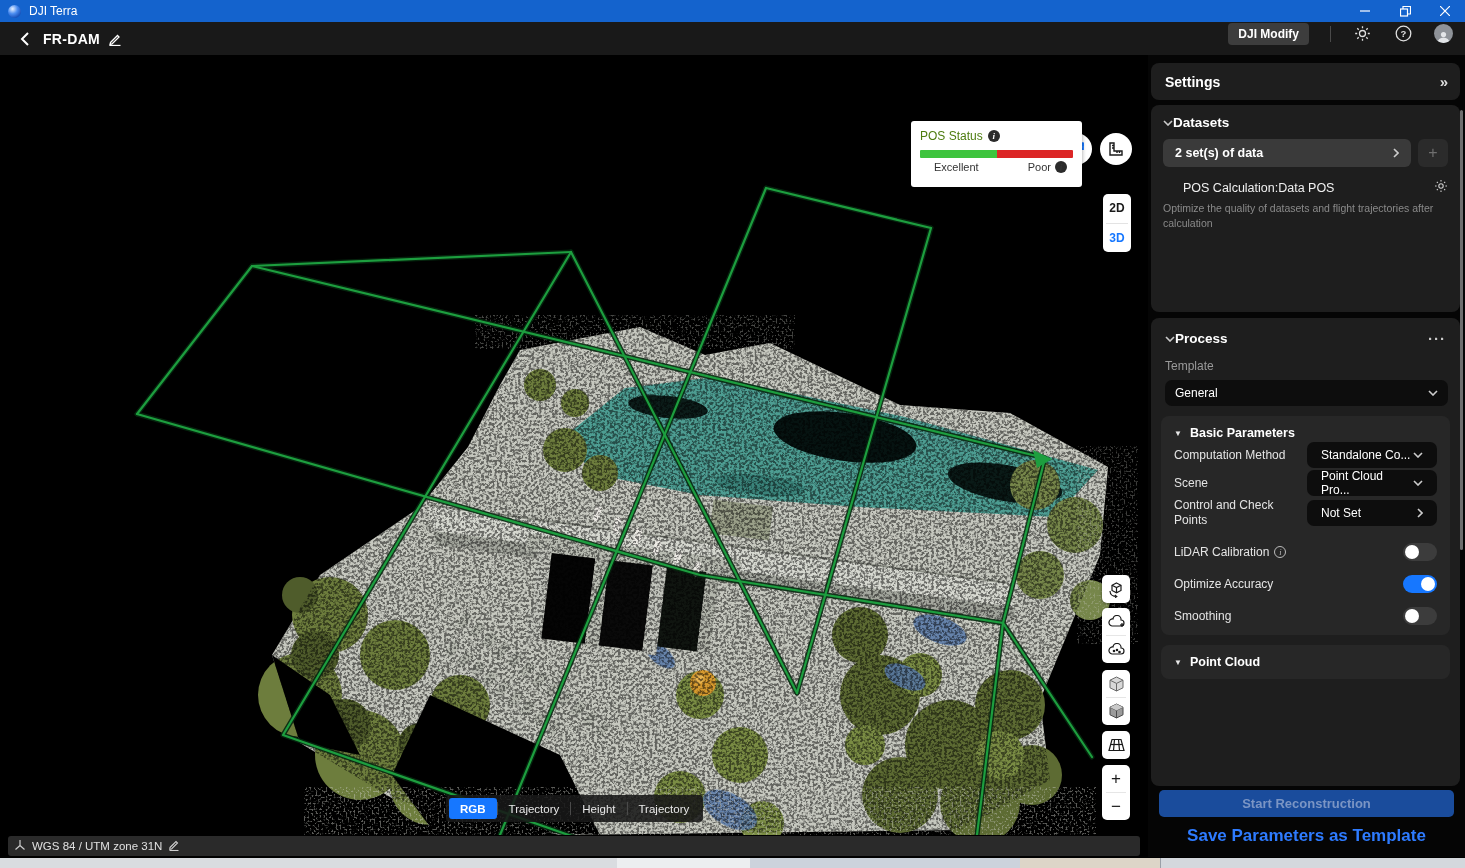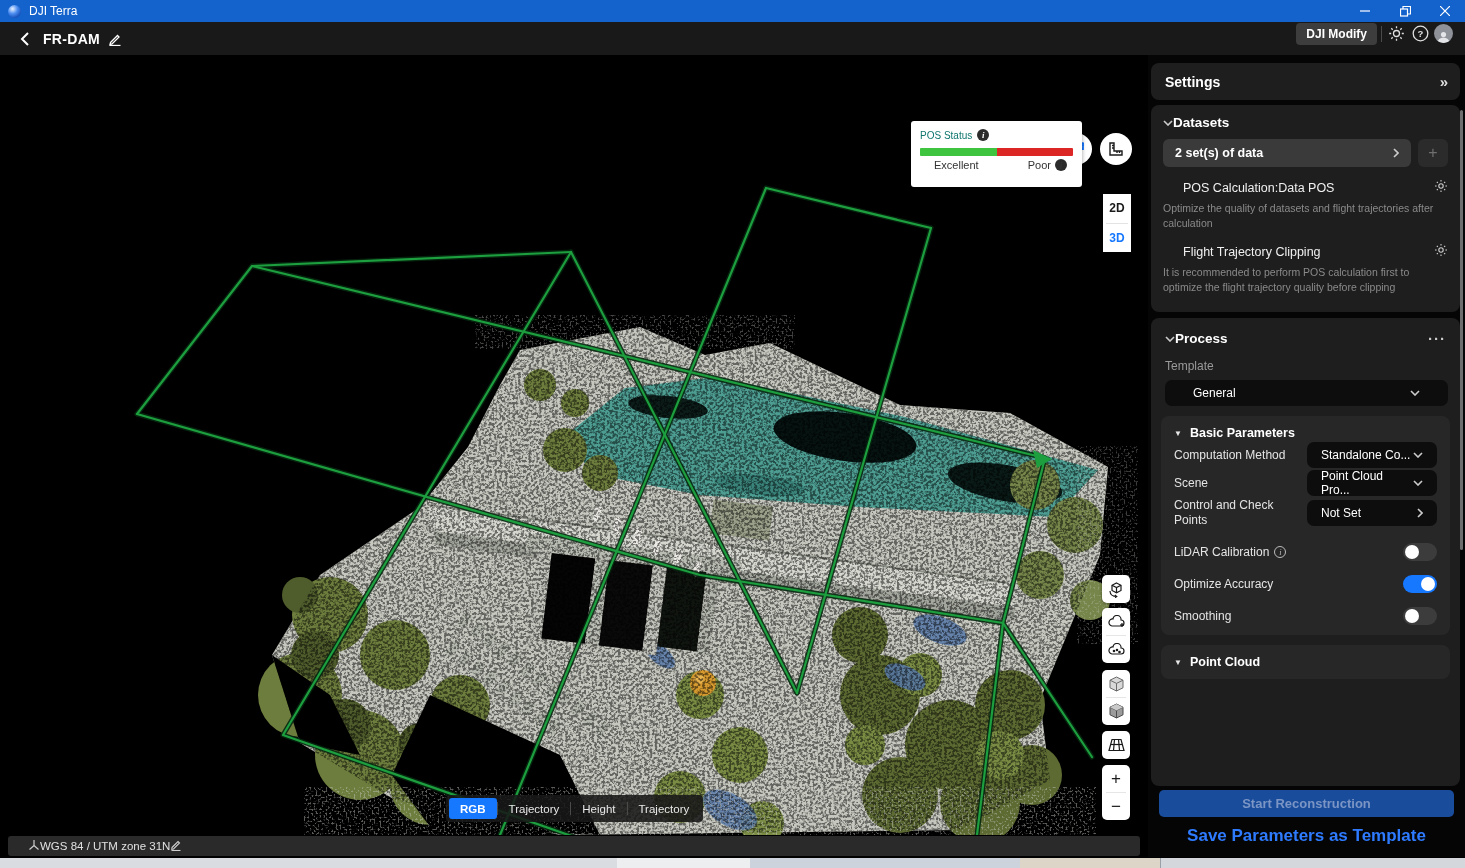--- a/index.html
+++ b/index.html
@@ -15,65 +15,65 @@
   .win-controls { position:absolute; right:0; top:0; height:22px; display:flex; }
   .win-btn { width:40px; height:22px; display:flex; align-items:center; justify-content:center; cursor:default; }
   .win-btn svg { stroke:#fff; stroke-width:1.2; fill:none; }
 
   
   .toolbar { position:absolute; left:0; top:22px; width:1465px; height:33px; background:#191919; display:flex; align-items:center; }
   .back-btn { margin-left:14px; width:20px; height:20px; display:flex; align-items:center; justify-content:center; }
   .back-btn svg { stroke:#fff; stroke-width:2; fill:none; }
   .project-name { color:#fff; font-size:14px; font-weight:bold; margin-left:9px; letter-spacing:.3px; }
   .edit-pencil { margin-left:8px; display:flex; }
-  .toolbar-right { position:absolute; right:12px; top:0; height:23px; display:flex; align-items:center; gap:4px; }
+  .toolbar-right { position:absolute; right:12px; top:0; height:23px; display:flex; align-items:center; gap:21px; }
   .modify-btn { background:#3d3d3d; color:#fff; font-size:12px; font-weight:bold; border:none; border-radius:4px; padding:4px 10px; font-family:inherit; }
   .tb-divider { width:1px; height:16px; background:#4a4a4a; }
   .icon-btn { display:flex; align-items:center; justify-content:center; width:20px; height:20px; }
   .avatar { width:19px; height:19px; border-radius:50%; background:#8f9399; display:flex; align-items:flex-end; justify-content:center; overflow:hidden; }
 
   
   .viewport { position:absolute; left:0; top:55px; width:1148px; height:780px; background:#000; overflow:hidden; }
   .viewport svg.scene { position:absolute; left:0; top:0; }
 
   
   .circle-btn { position:absolute; width:32px; height:32px; border-radius:50%; background:#fff; display:flex; align-items:center; justify-content:center; box-shadow:0 1px 3px rgba(0,0,0,.5); }
   .circle-btn.dark { background:#565656; }
 
   
   .pos-card { position:absolute; left:911px; top:66px; width:171px; height:66px; background:#fff; border-radius:3px; box-shadow:0 1px 4px rgba(0,0,0,.4); padding:8px 9px 0 9px; }
   .pos-title-row { display:flex; align-items:center; gap:5px; }
-  .pos-title { font-size:10px; color:#0f766e; }
+  .pos-title { font-size:12px; color:#4d7c0f; }
   .info-dot { width:12px; height:12px; border-radius:50%; background:#2b2b2b; color:#fff; font-size:9px; font-weight:bold; display:inline-flex; align-items:center; justify-content:center; font-family:"Liberation Serif", serif; font-style:italic; }
   .pos-bar { display:flex; height:8px; margin-top:7px; border-radius:1px; overflow:hidden; }
   .pos-bar .g { width:50%; }
   .pos-bar .r { width:50%; }
   .pos-labels { display:flex; justify-content:space-between; margin-top:3px; padding:0 6px 0 14px; }
   .pos-labels span { font-size:11px; color:#333; display:flex; align-items:center; gap:4px; }
 
   
-  .dim-toggle { position:absolute; left:1103px; top:139px; width:28px; height:58px; background:#fff; border-radius:0; box-shadow:0 1px 3px rgba(0,0,0,.4); display:flex; flex-direction:column; }
+  .dim-toggle { position:absolute; left:1103px; top:139px; width:28px; height:58px; background:#fff; border-radius:5px; box-shadow:0 1px 3px rgba(0,0,0,.4); display:flex; flex-direction:column; }
   .dim-toggle .opt { flex:1; display:flex; align-items:center; justify-content:center; font-size:12px; font-weight:bold; color:#1a1a1a; }
   .dim-toggle .opt.active { color:#1677ff; }
   .dim-toggle .sep { height:1px; background:#e3e3e3; margin:0 3px; }
 
   
   .side-tool { position:absolute; left:1102px; width:28px; background:#fff; border-radius:5px; box-shadow:0 1px 3px rgba(0,0,0,.4); display:flex; flex-direction:column; }
   .side-tool .cell { height:28px; display:flex; align-items:center; justify-content:center; }
   .side-tool .csep { height:1px; background:#e6e6e6; margin:0 4px; }
   .zoomglyph { font-size:17px; color:#1a1a1a; line-height:1; font-weight:normal; }
 
   
   .tabbar { position:absolute; left:446px; top:740px; height:27px; background:rgba(24,24,24,.88); border-radius:4px; display:flex; align-items:center; padding:0 3px; }
   .tabbar .tab { color:#e8e8e8; font-size:11.5px; padding:0 11px; height:21px; display:flex; align-items:center; border-radius:3px; }
   .tabbar .tab.active { background:#1677ff; color:#fff; font-weight:bold; }
   .tabbar .tsep { width:1px; height:13px; background:#4a4a4a; }
 
   
-  .statusbar { position:absolute; left:8px; top:836px; width:1132px; height:20px; background:#2a2a2a; border-radius:3px; display:flex; align-items:center; padding-left:20px; }
+  .statusbar { position:absolute; left:8px; top:836px; width:1132px; height:20px; background:#2a2a2a; border-radius:3px; display:flex; align-items:center; padding-left:6px; gap:6px; }
   .statusbar .coord-text { color:#e0e0e0; font-size:11.5px; }
 
   
   .taskbar { position:absolute; left:0; top:858px; width:1465px; height:10px; background:#d7dade; display:flex; }
   .taskbar .seg { height:100%; }
 
   
   .panel { position:absolute; left:1148px; top:55px; width:317px; height:802px; background:#050505; }
   .card { position:absolute; left:3px; width:309px; background:#1e1e1e; border-radius:8px; }
   .card.settings-card { top:8px; height:37px; display:flex; align-items:center; justify-content:space-between; padding:0 14px; }
@@ -91,21 +91,21 @@
   .set-btn { flex:1; height:28px; background:#3a3a3a; border-radius:6px; display:flex; align-items:center; padding:0 12px; }
   .set-btn span { color:#fff; font-size:12.5px; font-weight:bold; }
   .plus-btn { width:30px; height:28px; background:#2b2b2b; border-radius:6px; color:#6f6f6f; font-size:16px; display:flex; align-items:center; justify-content:center; }
 
   .ds-item { margin-top:12px; }
   .ds-item-head { display:flex; align-items:center; justify-content:space-between;margin-left:20px; }
   .ds-item-title { color:#f0f0f0; font-size:12.5px; }
   .ds-desc { color:#8a8a8a; font-size:10.5px; line-height:15px; margin-top:4px; width:280px; }
 
   .field-label { color:#9a9a9a; font-size:12px; margin-top:12px; }
-  .dropdown { height:26px; background:#0d0d0d; border-radius:7px; display:flex; align-items:center; padding:0 28px; }
+  .dropdown { height:26px; background:#0d0d0d; border-radius:7px; display:flex; align-items:center; padding:0 10px; }
   .dropdown span { color:#fff; font-size:12px; }
   .dropdown.full { margin-top:7px; }
 
   .subcard { background:#272727; border-radius:8px; padding:10px 13px; margin-top:10px; }
   .subhead { display:flex; align-items:center; gap:8px; }
   .tri { color:#e8e8e8; font-size:8px; }
   .subtitle { color:#fff; font-size:12.5px; font-weight:bold; }
   .param-row { display:flex; align-items:center; margin-top:2px; }
   .param-label { color:#e4e4e4; font-size:12px; line-height:15px; }
   .param-ctrl { margin-left:auto; width:130px; }
@@ -545,32 +545,20 @@
           <span class="ds-item-title">POS Calculation:Data POS</span>
           <span>
             <svg width="14" height="14" viewBox="0 0 14 14" fill="none" stroke="#cfcfcf" stroke-width="1.1">
                 <circle cx="7" cy="7" r="2.2"></circle>
                 <path d="M7 1 v1.6 M7 11.4 v1.6 M1 7 h1.6 M11.4 7 h1.6 M2.8 2.8 l1.1 1.1 M10.1 10.1 l1.1 1.1 M11.2 2.8 l-1.1 1.1 M3.9 10.1 l-1.1 1.1"></path>
               </svg>
           </span>
         </div>
         <div class="ds-desc">Optimize the quality of datasets and flight trajectories after calculation</div>
       </div>
-      <div class="ds-item">
-        <div class="ds-item-head">
-          <span class="ds-item-title">Flight Trajectory Clipping</span>
-          <span>
-            <svg width="14" height="14" viewBox="0 0 14 14" fill="none" stroke="#cfcfcf" stroke-width="1.1">
-                <circle cx="7" cy="7" r="2.2"></circle>
-                <path d="M7 1 v1.6 M7 11.4 v1.6 M1 7 h1.6 M11.4 7 h1.6 M2.8 2.8 l1.1 1.1 M10.1 10.1 l1.1 1.1 M11.2 2.8 l-1.1 1.1 M3.9 10.1 l-1.1 1.1"></path>
-              </svg>
-          </span>
-        </div>
-        <div class="ds-desc">It is recommended to perform POS calculation first to optimize the flight trajectory quality before clipping</div>
-      </div>
     </div>
 
     <div class="card process-card">
       <div class="sec-header" style="padding:4px 4px 0 4px;">
         <svg class="chev" width="10" height="6">
             <polyline points="1,1 5,5 9,1"></polyline>
           </svg>
         <span class="sec-title">Process</span>
         <span class="row-right dots-more">···</span>
       </div>

